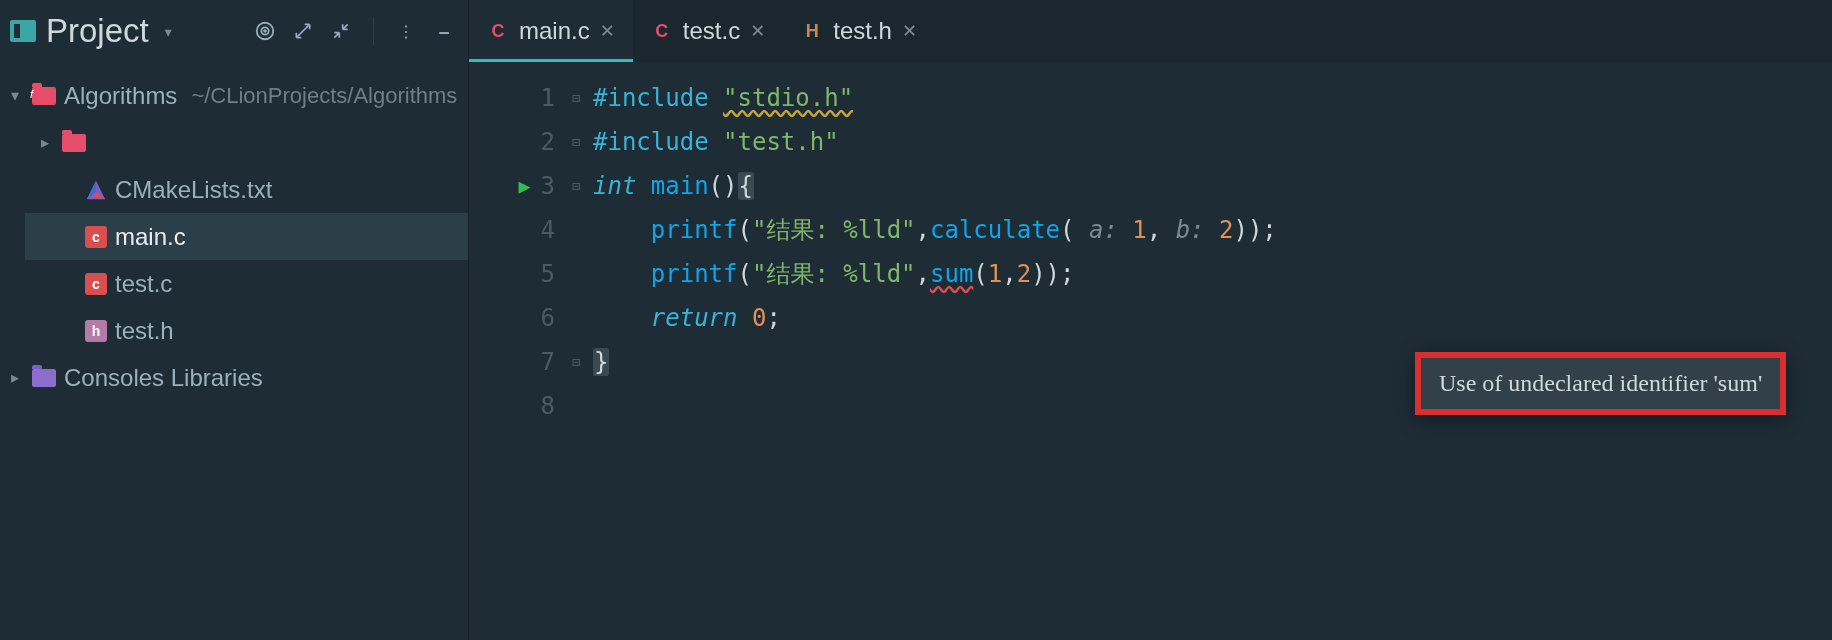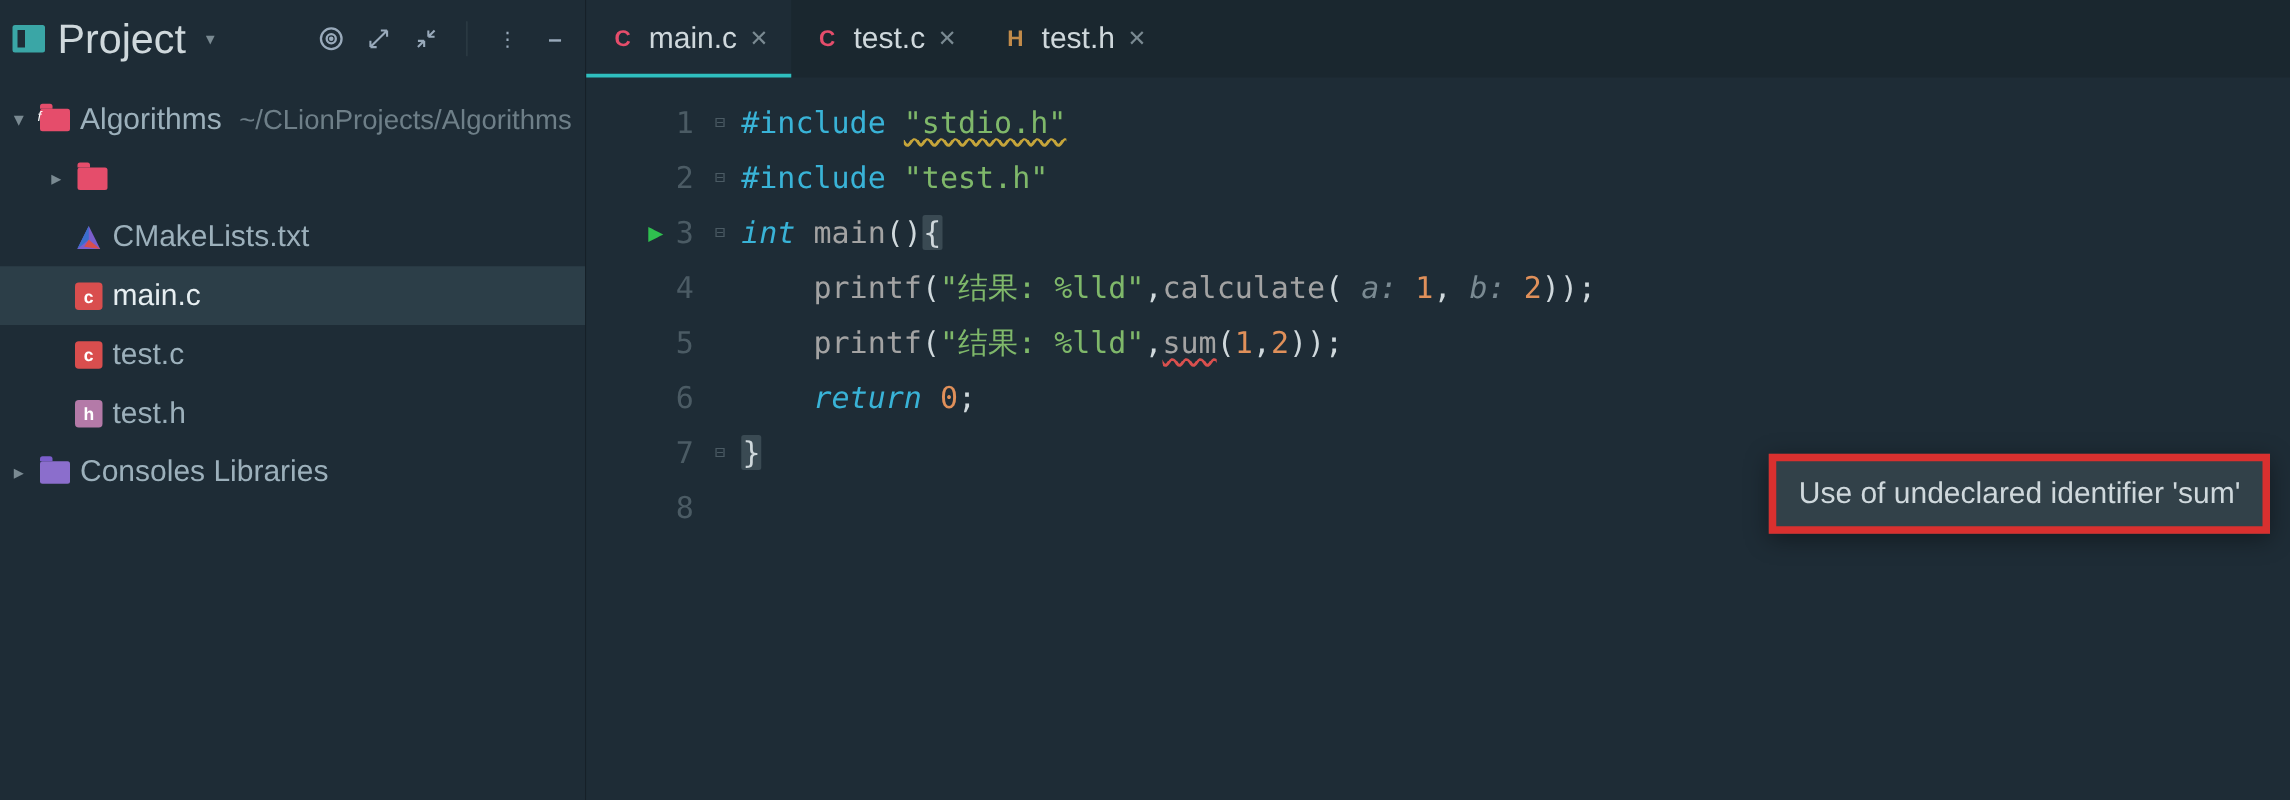--- a/index.html
+++ b/index.html
@@ -37,21 +37,21 @@
   .hdr-divider { width:1px; height:28px; background:#2f3e47; margin:0 8px; }
 
   .tree { font-family: -apple-system, Helvetica, sans-serif; font-size: 24px; padding-top: 10px; }
   .tree-row { display:flex; align-items:center; height:47px; padding-left: 8px; gap:8px; color:#9cb0bb; cursor:pointer; }
   .tree-row.selected { background:#2c3e48; color:#e6eef1; }
   .tree-row .arrow { width:18px; color:#7a8a92; font-size:16px; text-align:center; }
   .tree-row .tlabel { white-space: nowrap; }
   .tree-row .tpath { color:#6e7f88; margin-left:6px; font-size:22px; }
   .depth0 { padding-left: 6px; }
   .depth1 { padding-left: 36px; }
-  .depth2 { padding-left: 60px; }
+  .depth2 { padding-left: 60px; margin-left: 25px; }
 
   .icon-folder { width:24px; height:18px; background:#e54d6b; border-radius:2px; position:relative; }
   .icon-folder::before { content:""; position:absolute; top:-4px; left:0; width:10px; height:4px; background:#e54d6b; border-radius:2px 2px 0 0; }
   .icon-folder.purple { background:#7b5ecc; } .icon-folder.purple::before{background:#7b5ecc;}
   .icon-cmake { width:22px; height:22px; position:relative; }
   .icon-cmake svg{width:22px;height:22px;}
   .icon-cfile { width:22px; height:22px; background:#d94e4e; border-radius:3px; display:flex; align-items:center; justify-content:center; color:#fff; font-weight:bold; font-size:14px; font-family:sans-serif; }
   .icon-hfile { width:22px; height:22px; background:#a45c2f; border-radius:3px; display:flex; align-items:center; justify-content:center; color:#fff; font-weight:bold; font-size:14px; font-family:sans-serif;}
   .icon-hfile.purple { background:#b47aa8; }
   .icon-scratch { width:22px; height:18px; border:2px solid #c28b4a; border-radius:2px; position:relative;}
@@ -70,34 +70,34 @@
   .gutter { width:96px; text-align:right; padding-top:14px; color:#4b5b64; user-select:none; }
   .gutter .ln { height:44px; line-height:44px; padding-right:10px; display:flex; justify-content:flex-end; align-items:center; gap:10px;}
   .run-tri { color:#2fbf4f; font-size:20px; }
   .fold-col { width:22px; padding-top:14px; }
   .fold-col .fm{ height:44px; display:flex; align-items:center; justify-content:center; color:#4b5b64; font-size:14px;}
   .code { flex:1; padding-top:14px; padding-left:6px; }
   .codeline { height:44px; line-height:44px; white-space:pre; }
   .kw { color:#39b3d7; }
   .kwret { color:#39b3d7; font-style:italic;}
   .type { color:#39b3d7; font-style:italic; }
-  .fn { color:#a3a3a3; }
+  .fn { color:#0ea5e9; }
   .str { color:#7fb86a; }
   .num { color:#e0905a; }
   .param { color:#7a8a92; font-style:italic; }
   .pnc { color:#cfd8dc; }
   .und-wavy { text-decoration: underline wavy #c6a53a; text-underline-offset:4px;}
   .und-err { text-decoration: underline wavy #d9504e; text-underline-offset:4px;}
   .hlbrace { background:#3a4a53; border-radius:2px; padding:0 1px;}
   .tooltip-err {
-    position:absolute; left:946px; top:301px;
+    position:absolute; left:946px; top:290px;
     background:#324149; color:#cfd8dc;
     border:6px solid #d9302f;
     padding:12px 18px; font-size:24px;
-    font-family:Liberation Sans, sans-serif;
+    font-family:Liberation Serif, serif;
     box-shadow:0 4px 18px rgba(0,0,0,.4);
   }
 </style>
 </head>
 <body>
 
 <div class="top-row">
   <div class="sidebar">
     <div class="sidebar-header">
       <div class="proj-icon"></div>

